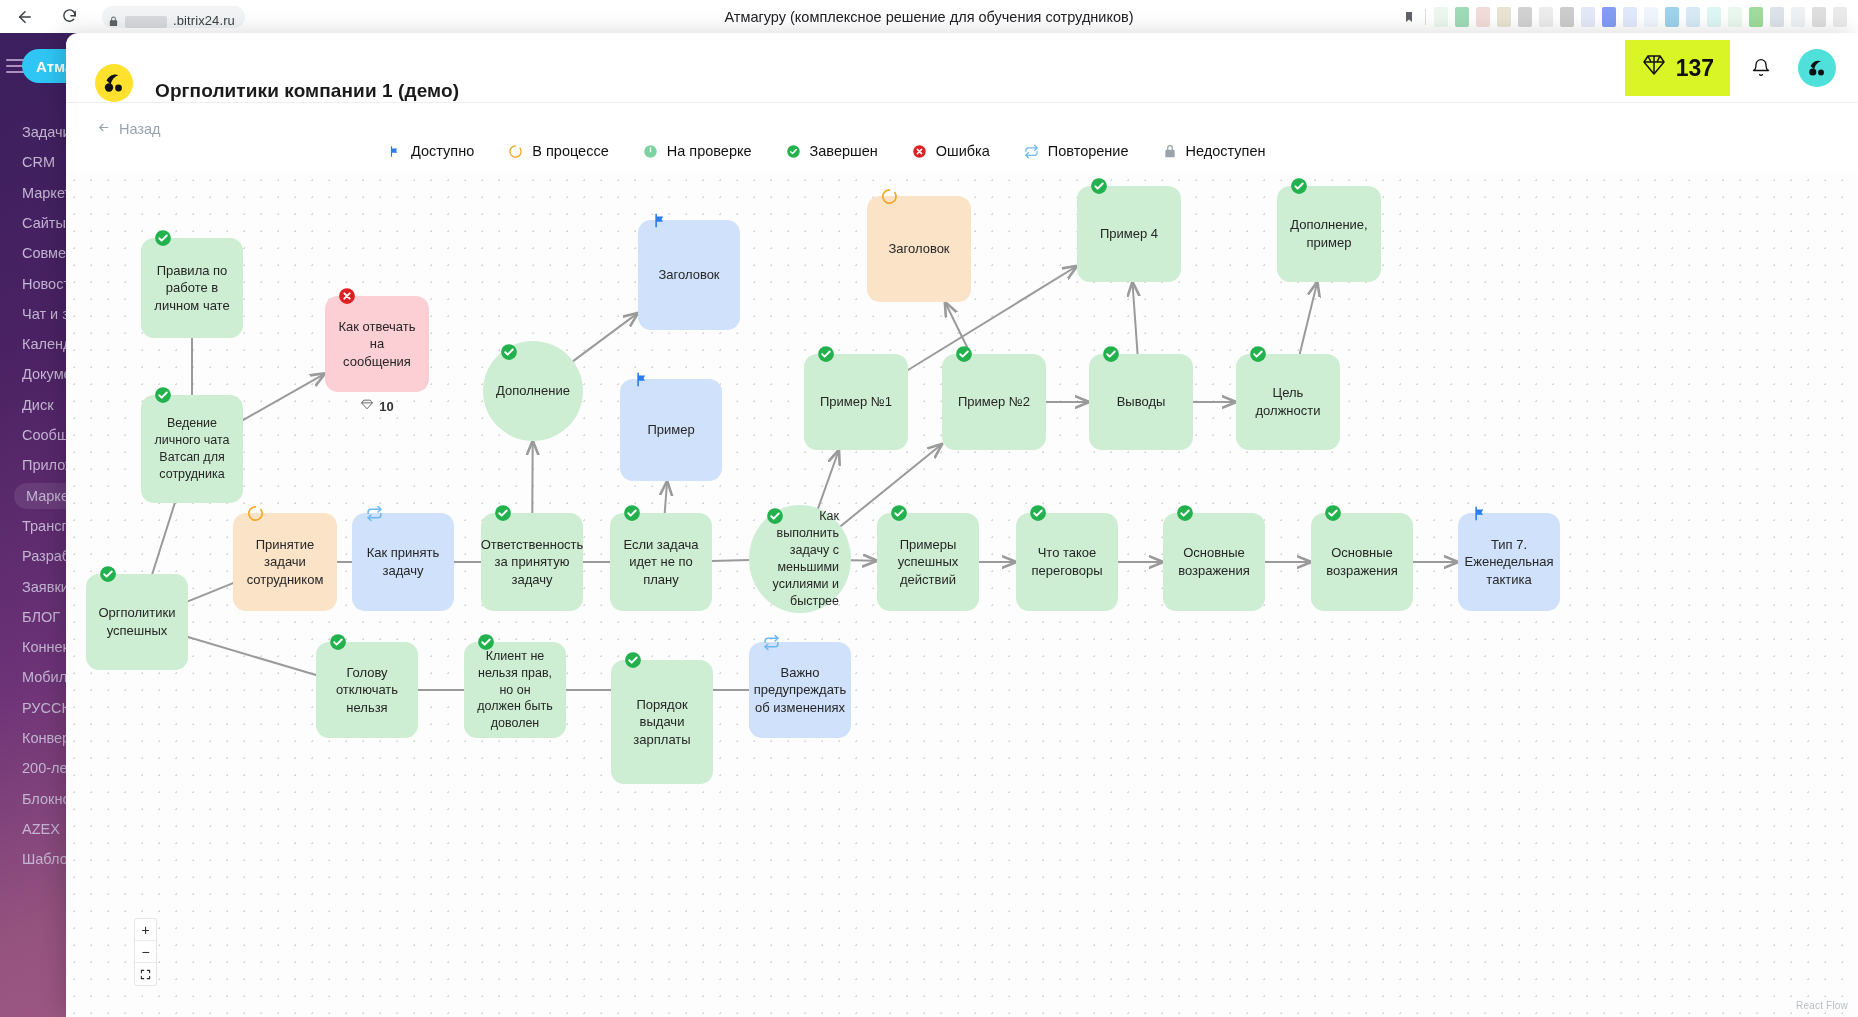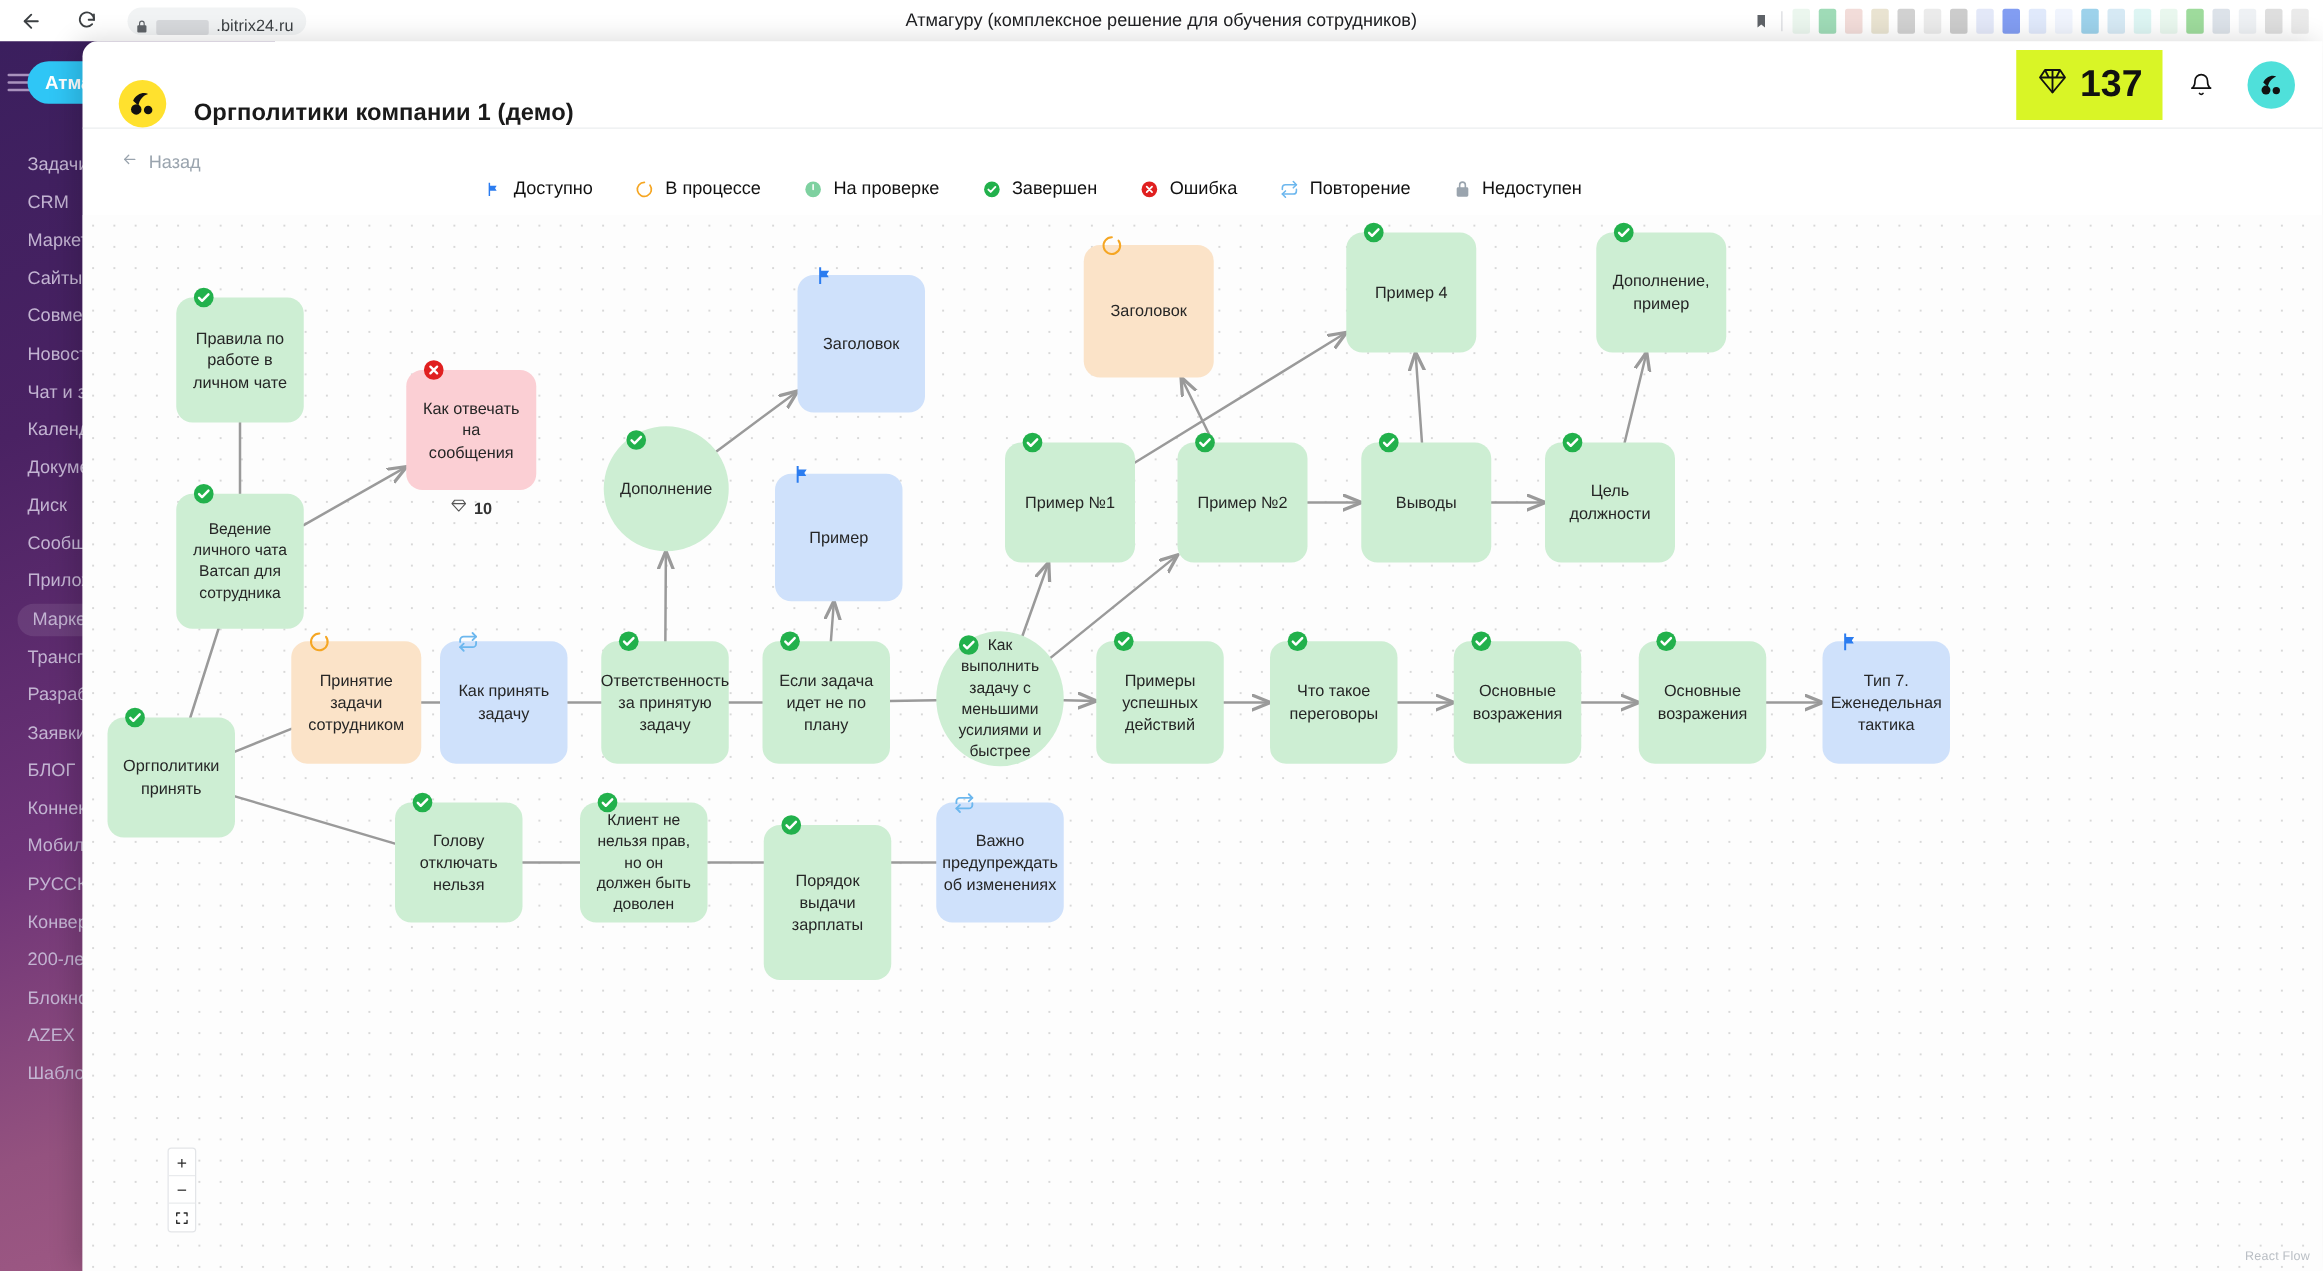--- a/index.html
+++ b/index.html
@@ -96,21 +96,21 @@
     margin-left: 22px; font-size: 19px; font-weight: 700; color: #1a1a1a;
     letter-spacing: .1px;
   }
   #header-right {
     position: absolute; right: 22px; top: 0; height: 70px;
     display: flex; align-items: center; gap: 0;
   }
   #gems-badge {
     background: #d9f526; height: 56px; min-width: 94px; padding: 0 16px;
     display: flex; align-items: center; justify-content: center; gap: 9px;
-    color: #111; font-size: 30px; font-weight: 700;
+    color: #111; font-size: 23px; font-weight: 700;
   }
   #bell-btn {
     width: 62px; height: 56px; display: flex; align-items: center; justify-content: center;
   }
   #avatar {
     width: 38px; height: 38px; border-radius: 50%; background: #4fe0da;
     display: flex; align-items: center; justify-content: center; margin-left: 6px;
   }
 
   
@@ -557,21 +557,21 @@
           </span>
           <span>Цель должности</span>
         </div>
         <div class="node green" style="left: 20px; top: 402px; width: 102px; height: 96px;">
           <span class="badge">
             <svg width="18" height="18" viewBox="0 0 24 24">
               <circle cx="12" cy="12" r="10.5" fill="#22b14c"></circle>
               <path d="M7 12.3l3.2 3.2L17 8.6" fill="none" stroke="#fff" stroke-width="2.6" stroke-linecap="round" stroke-linejoin="round"></path>
             </svg>
           </span>
-          <span>Оргполитики принять</span>
+          <span>Оргполитики успешных</span>
         </div>
         <div class="node orange" style="left: 167px; top: 341px; width: 104px; height: 98px;">
           <span class="badge">
             <svg width="17" height="17" viewBox="0 0 24 24" fill="none" stroke="#f5a623" stroke-width="2.3" stroke-linecap="round">
               <path d="M12 2.6a9.4 9.4 0 1 0 7.5 3.8"></path>
             </svg>
           </span>
           <span>Принятие задачи сотрудником</span>
         </div>
         <div class="node blue" style="left: 286px; top: 341px; width: 102px; height: 98px;">
@@ -596,21 +596,21 @@
         </div>
         <div class="node green" style="left: 544px; top: 341px; width: 102px; height: 98px;">
           <span class="badge">
             <svg width="18" height="18" viewBox="0 0 24 24">
               <circle cx="12" cy="12" r="10.5" fill="#22b14c"></circle>
               <path d="M7 12.3l3.2 3.2L17 8.6" fill="none" stroke="#fff" stroke-width="2.6" stroke-linecap="round" stroke-linejoin="round"></path>
             </svg>
           </span>
           <span>Если задача идет не по плану</span>
         </div>
-        <div class="node green circle small-text" style="left: 683px; top: 333px; width: 102px; height: 108px;">
+        <div class="node green circle small-text" style="left: 683px; top: 333px; width: 102px; height: 108px; text-align: right;">
           <span class="badge" style="left: 17.34px; top: 2px;">
             <svg width="18" height="18" viewBox="0 0 24 24">
               <circle cx="12" cy="12" r="10.5" fill="#22b14c"></circle>
               <path d="M7 12.3l3.2 3.2L17 8.6" fill="none" stroke="#fff" stroke-width="2.6" stroke-linecap="round" stroke-linejoin="round"></path>
             </svg>
           </span>
           <span>Как выполнить задачу с меньшими усилиями и быстрее</span>
         </div>
         <div class="node green" style="left: 811px; top: 341px; width: 102px; height: 98px;">
           <span class="badge">

